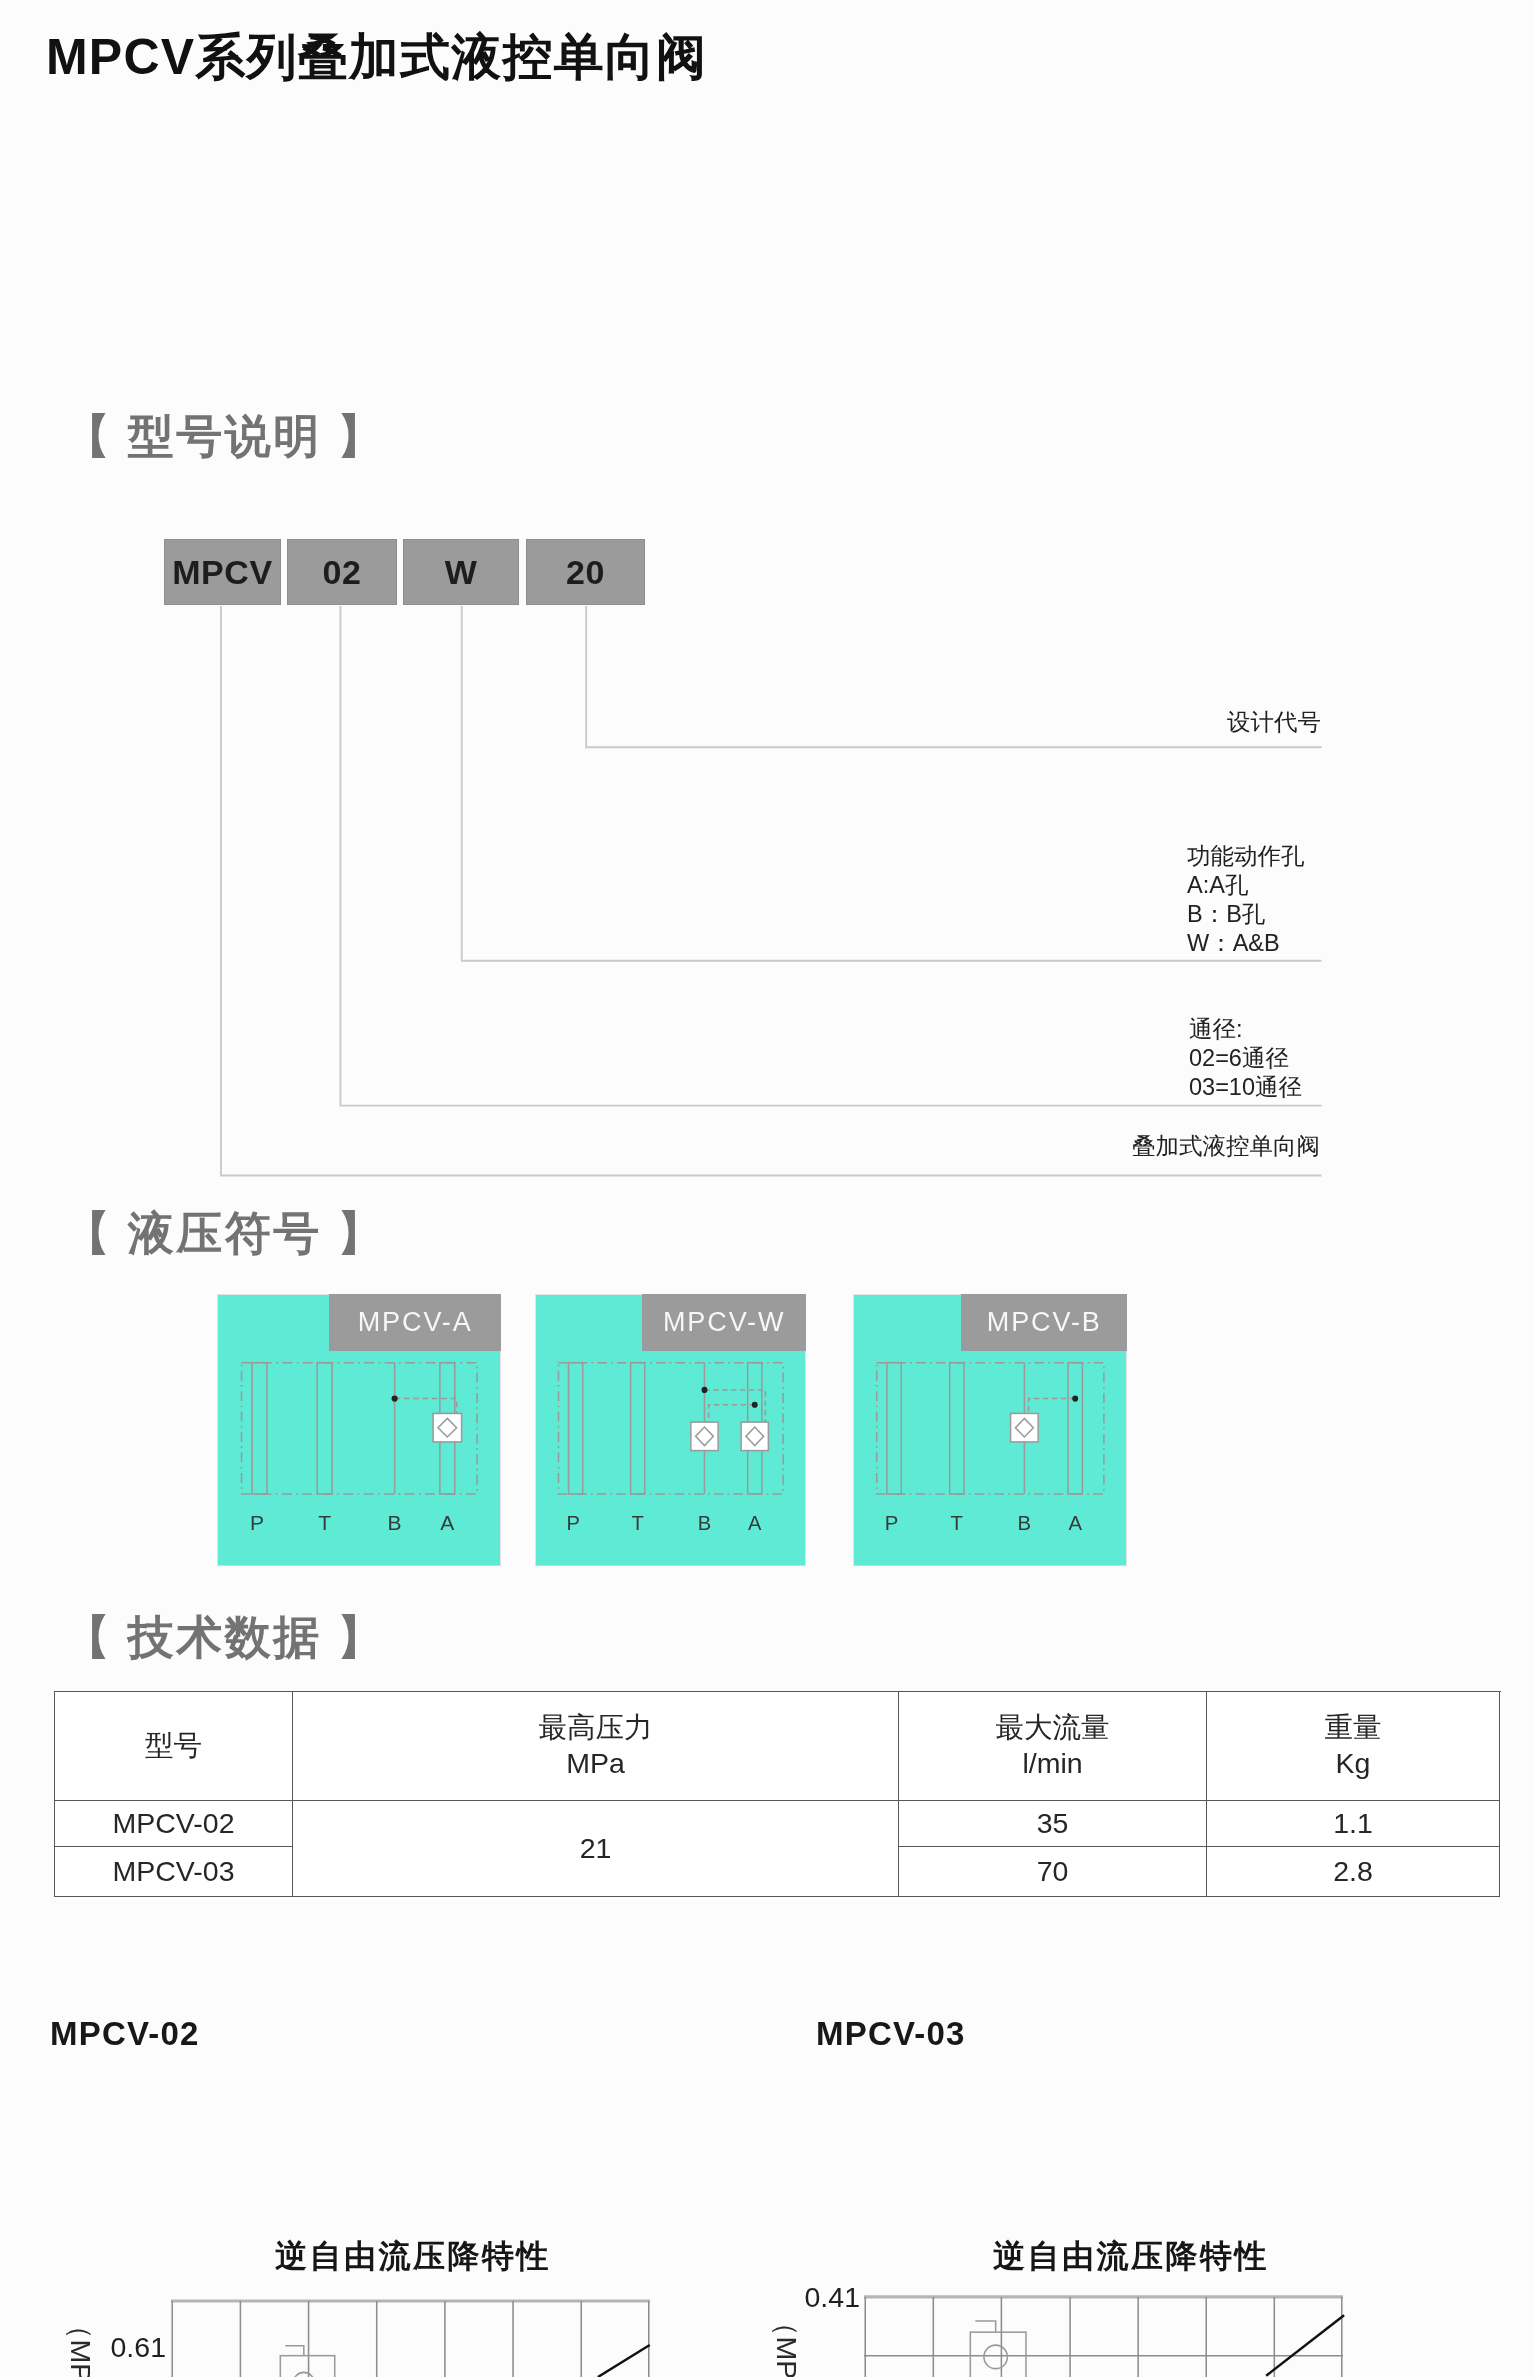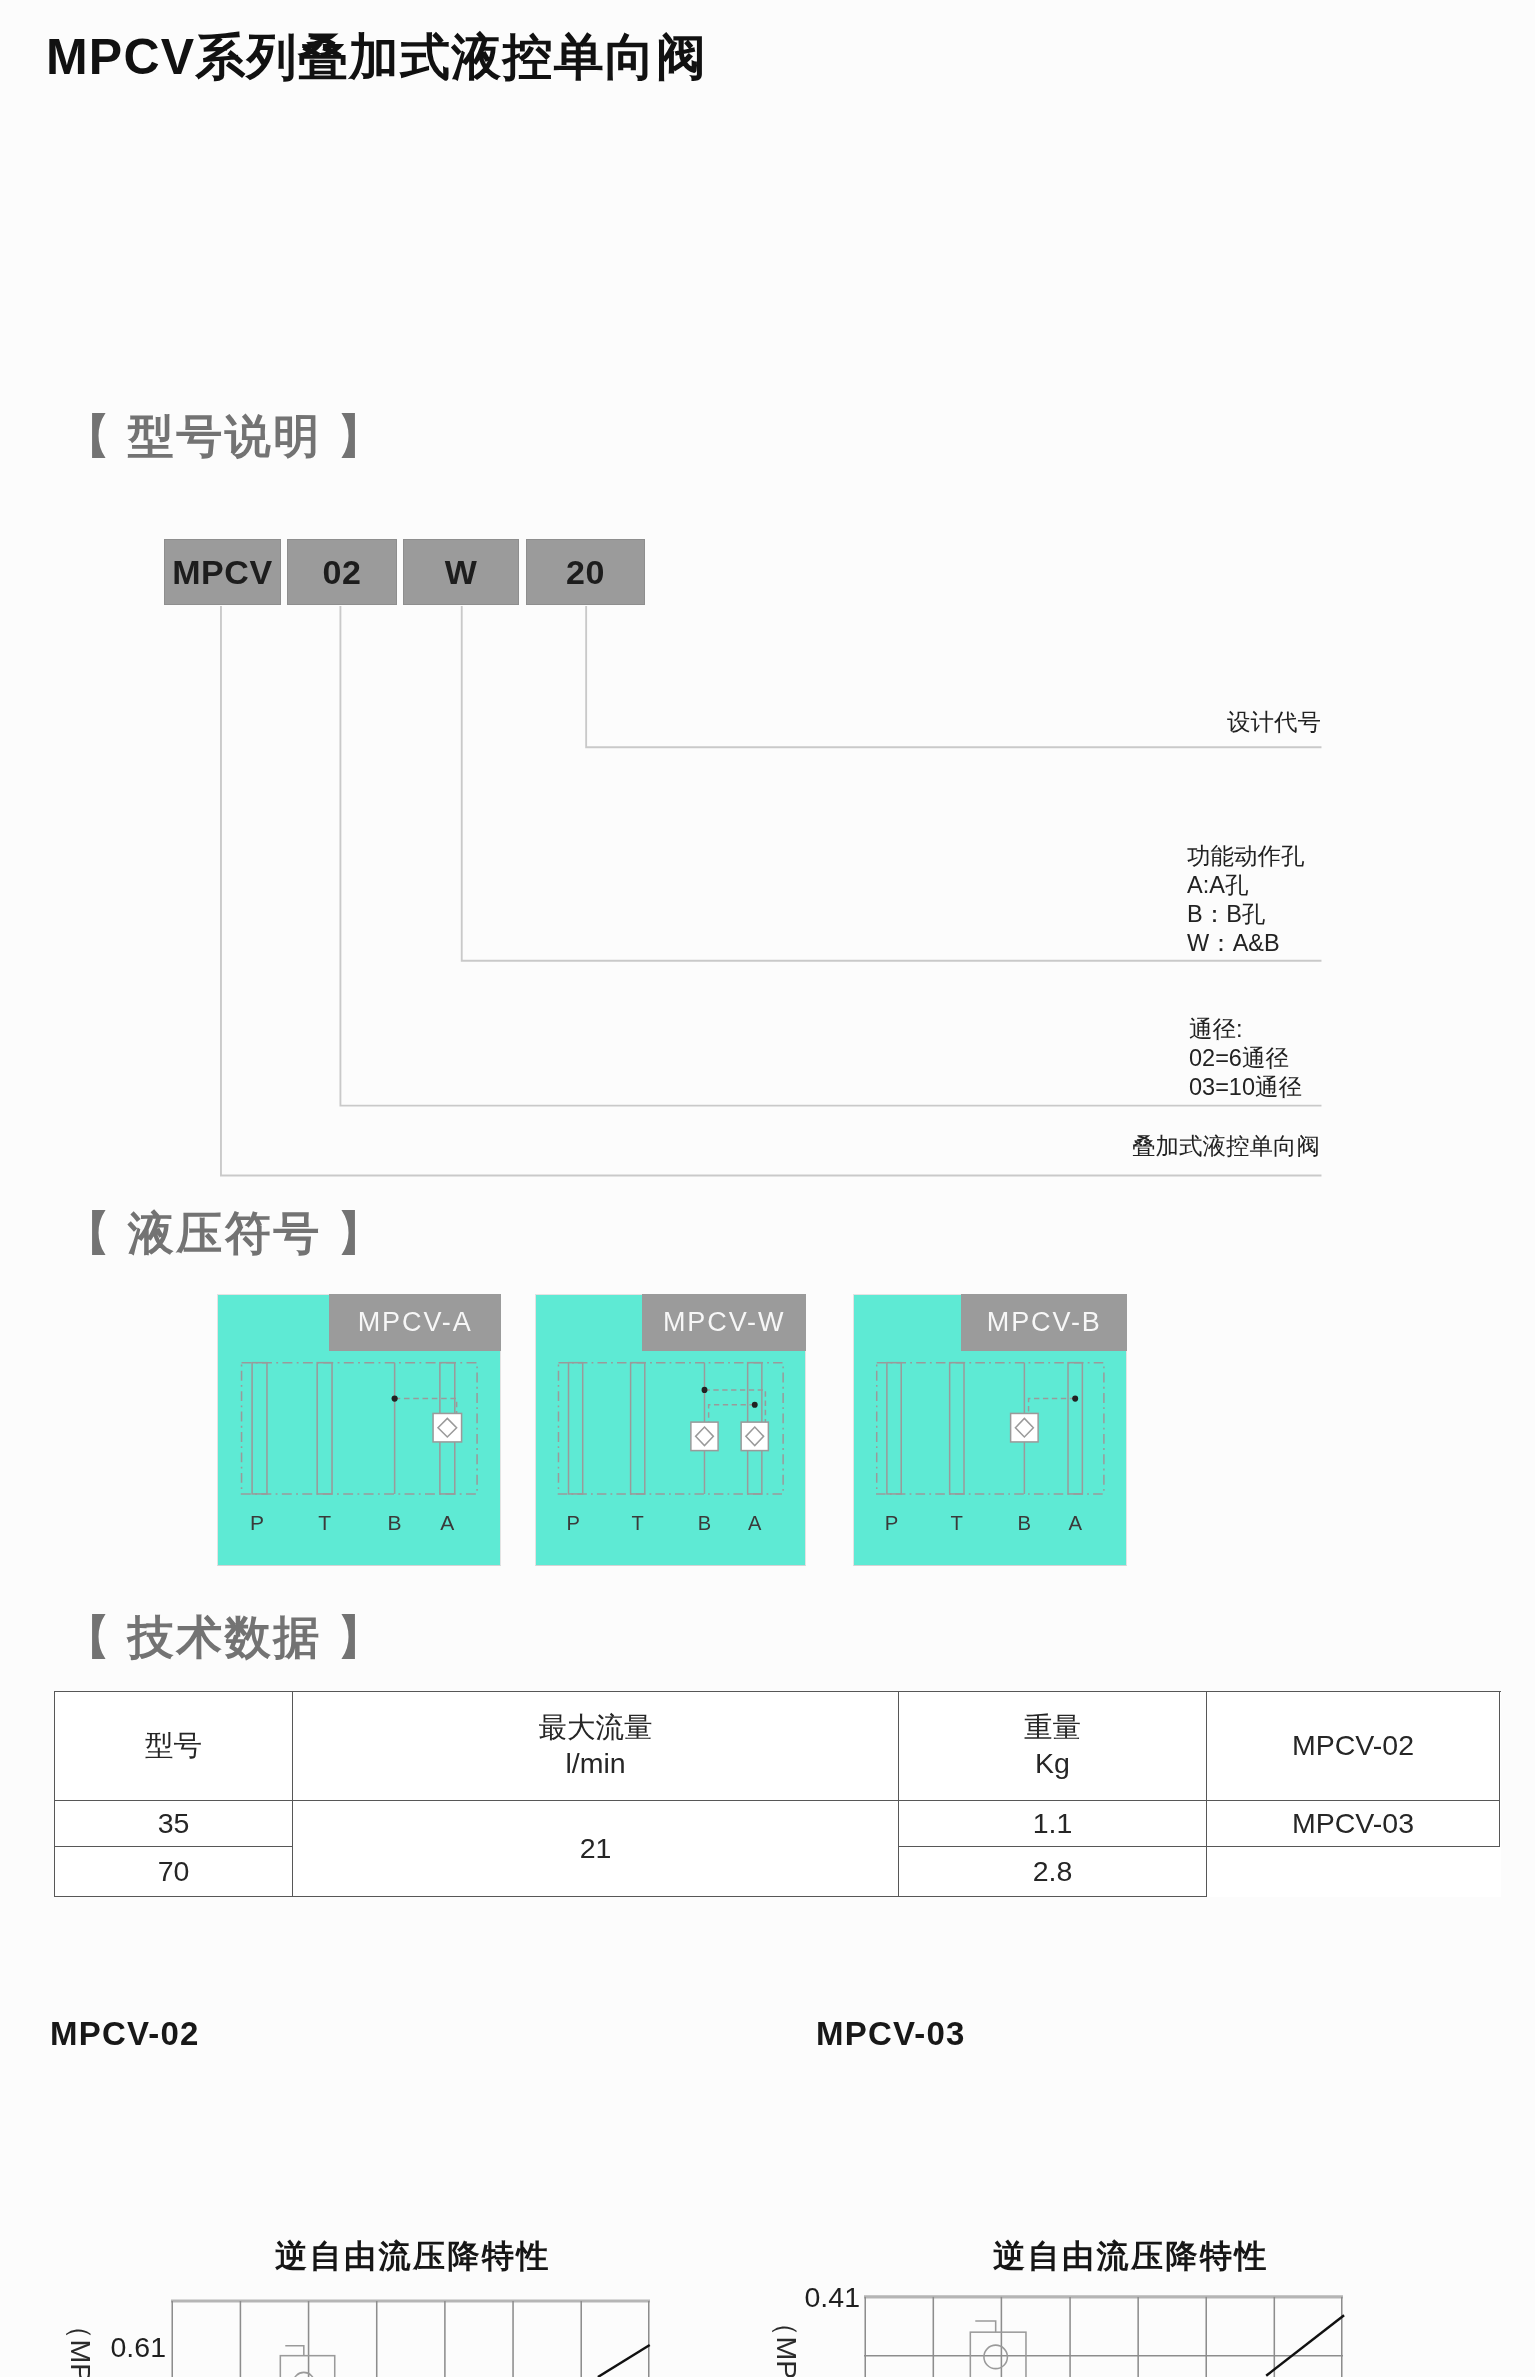--- a/index.html
+++ b/index.html
@@ -218,20 +218,24 @@
   </svg>
 </div>
 
 <div id="hdr-tech" class="abs section-header">【 技术数据 】</div>
 
 <div id="tech-table" class="abs">
   <div class="cell">
     <span>型号</span>
   </div>
   <div class="cell">
+    <span>最高压力</span>
+    <span>MPa</span>
+  </div>
+  <div class="cell">
     <span>最大流量</span>
     <span>l/min</span>
   </div>
   <div class="cell">
     <span>重量</span>
     <span>Kg</span>
   </div>
 
   <div class="cell">
     <span>MPCV-02</span>

